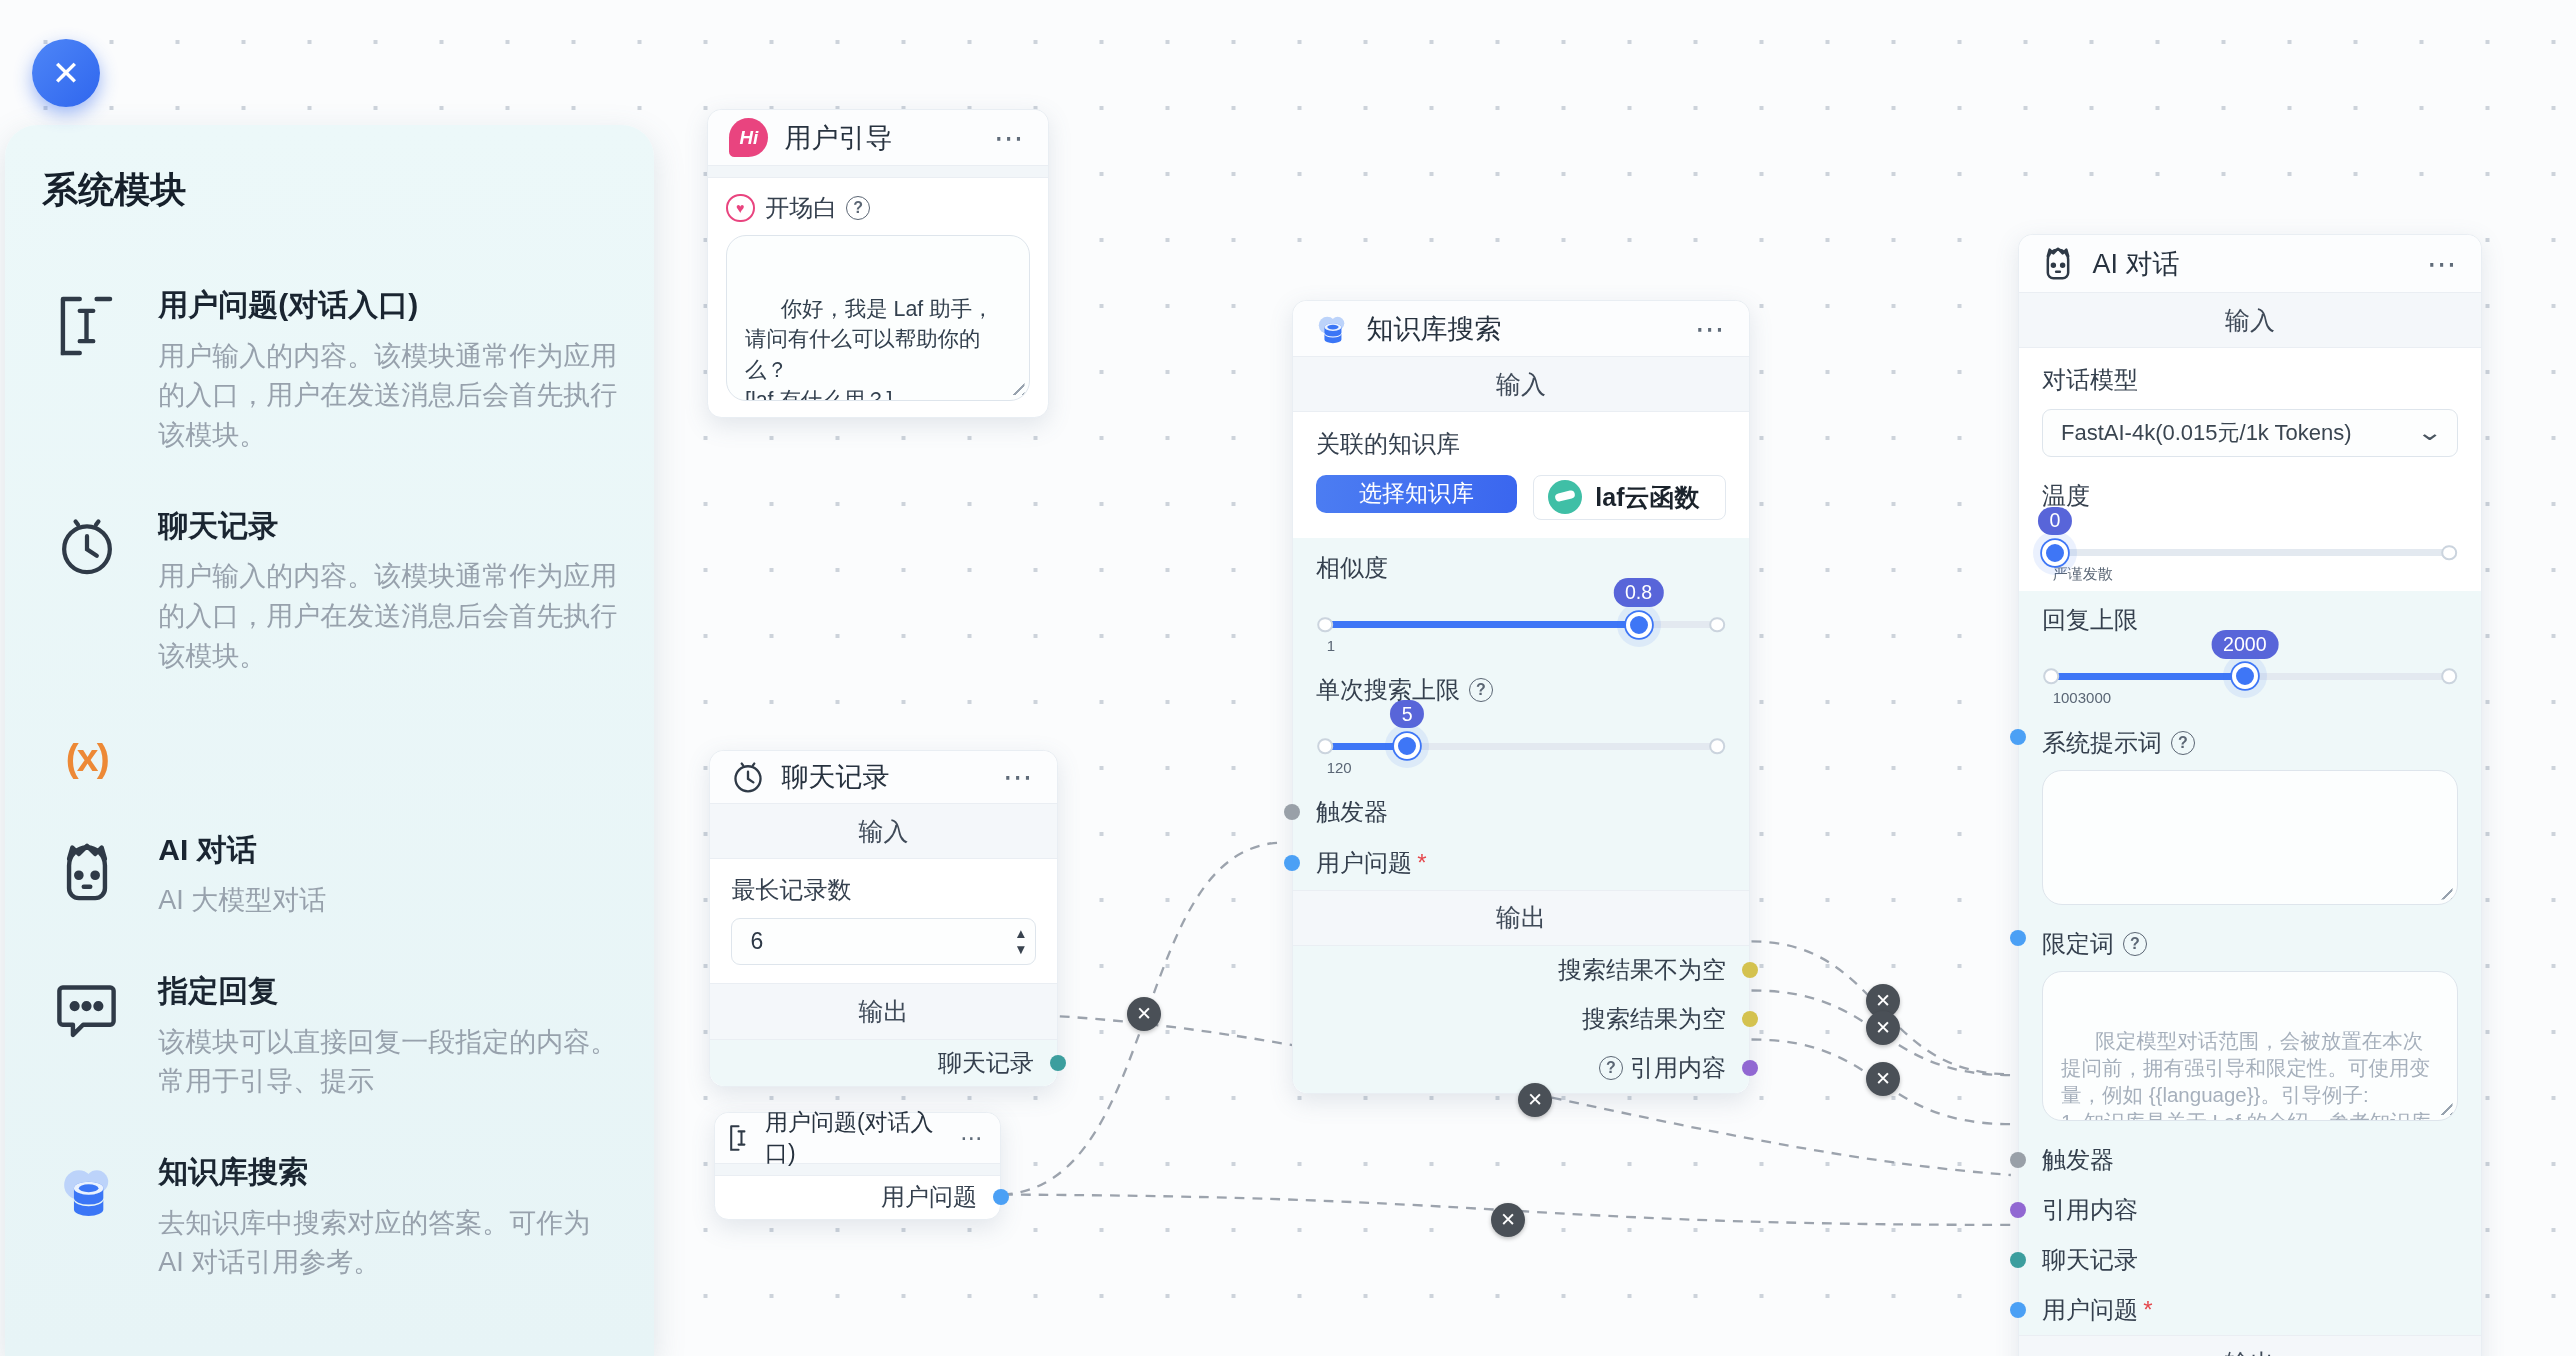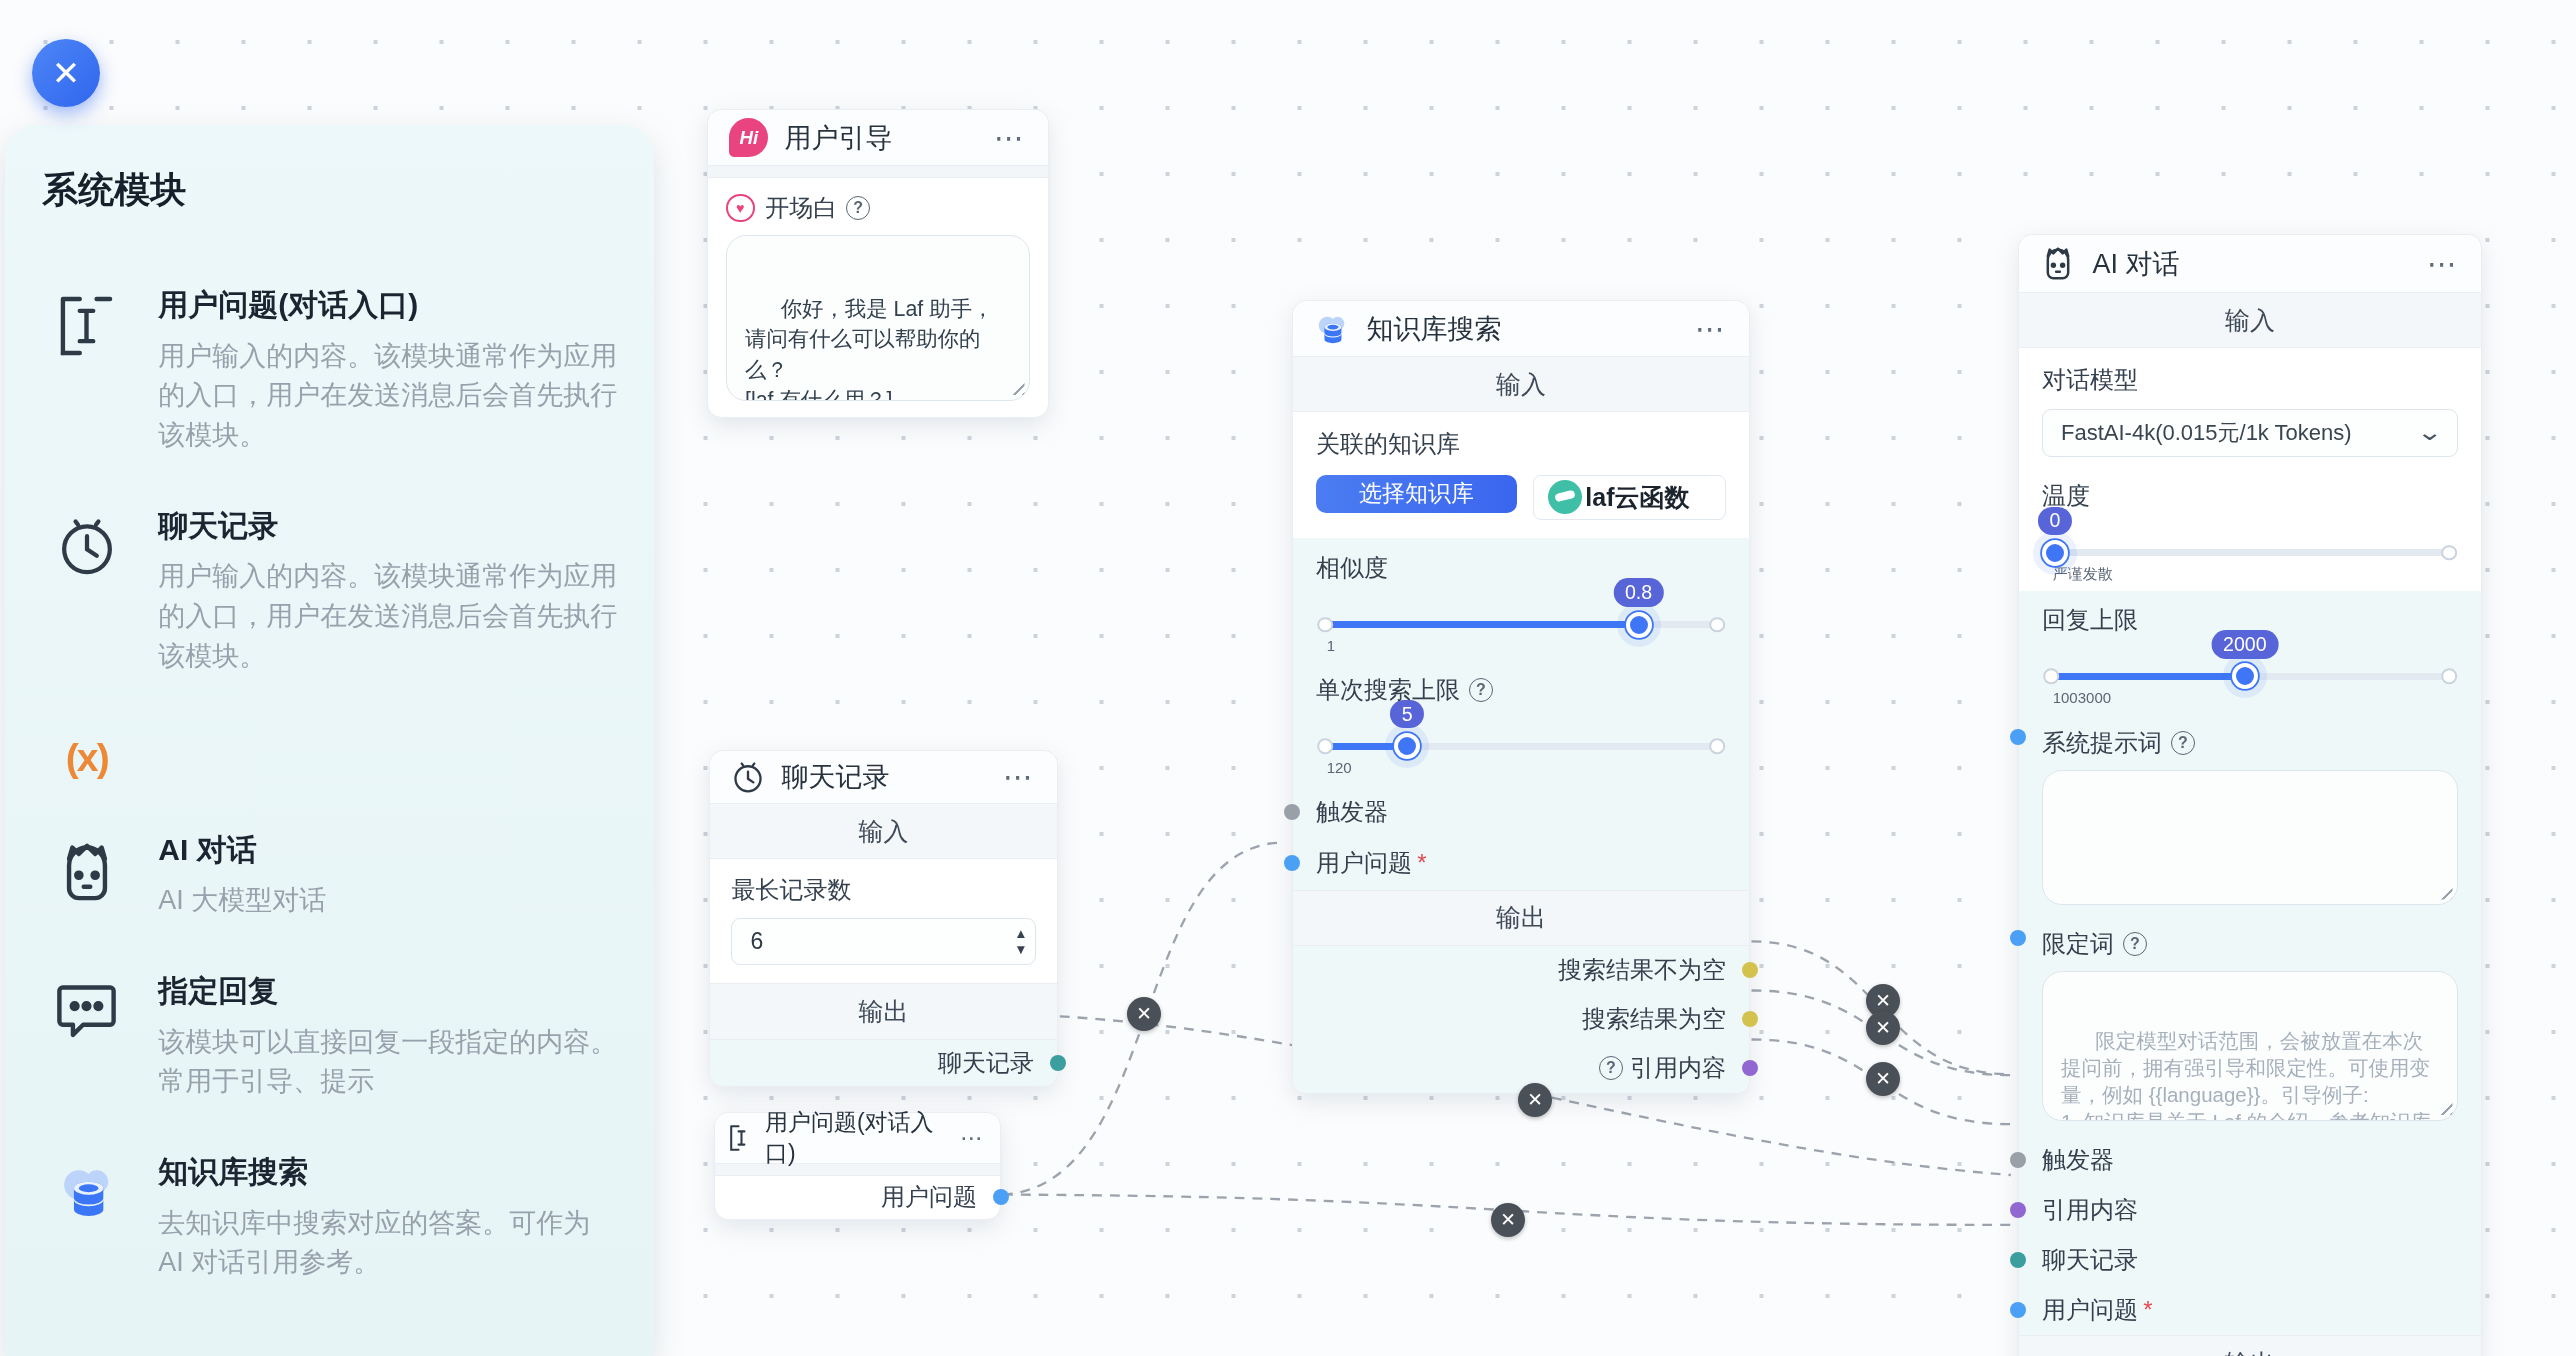--- a/index.html
+++ b/index.html
@@ -68,21 +68,21 @@
     padding:0 18px;font-size:22px;color:#3A4550;margin-top:12.5px;cursor:pointer;}
   .chev{margin-left:auto;color:#4A5560;font-size:23px;transform:scaleX(1.4);}
   .numbox{display:flex;align-items:center;height:45px;background:#FDFEFE;border:0.9px solid #DEE5EC;border-radius:9px;
     padding:0 7.1px 0 18px;font-size:23px;color:#2E3947;margin-top:12.5px;}
   .stepper{margin-left:auto;display:flex;flex-direction:column;gap:1.8px;font-size:13.4px;color:#39434F;line-height:1;cursor:pointer;}
   
   .btn-row{display:flex;gap:16px;margin-top:14.3px;}
   .btn-primary{flex:0 0 201px;height:38px;border-radius:10px;background:linear-gradient(100deg,#4C7DF2,#3A66EF);
     color:#fff;font-size:23px;display:flex;align-items:center;justify-content:center;cursor:pointer;}
   .kb-tag{flex:1;height:45px;border:0.9px solid #E2E8EF;border-radius:8px;background:#fff;display:flex;align-items:center;
-    gap:3px;padding:0 14.3px;box-sizing:border-box;cursor:pointer;}
+    gap:13px;padding:0 14.3px;box-sizing:border-box;cursor:pointer;}
   .laf-circle{width:34px;height:34px;border-radius:50%;background:#3FBFA6;position:relative;}
   .laf-circle::after{content:"";position:absolute;left:7.1px;top:11.6px;width:19.6px;height:8px;background:#fff;
     border-radius:7.1px;transform:rotate(-14deg);}
   .kb-tag-text{font-size:25px;font-weight:bold;color:#1B232C;}
   
   svg.edges{position:absolute;left:0;top:0;z-index:1;}
   .edge-x{position:absolute;width:34px;height:34px;background:#4A5057;border-radius:50%;color:#fff;display:flex;
     align-items:center;justify-content:center;font-size:18.7px;font-weight:bold;transform:translate(-50%,-50%);
     z-index:3;box-shadow:0 1.8px 4.5px rgba(0,0,0,.25);cursor:pointer;}
   .hi-badge{width:39px;height:39px;border-radius:50% 50% 50% 14%;background:#E9447F;color:#fff;display:flex;

